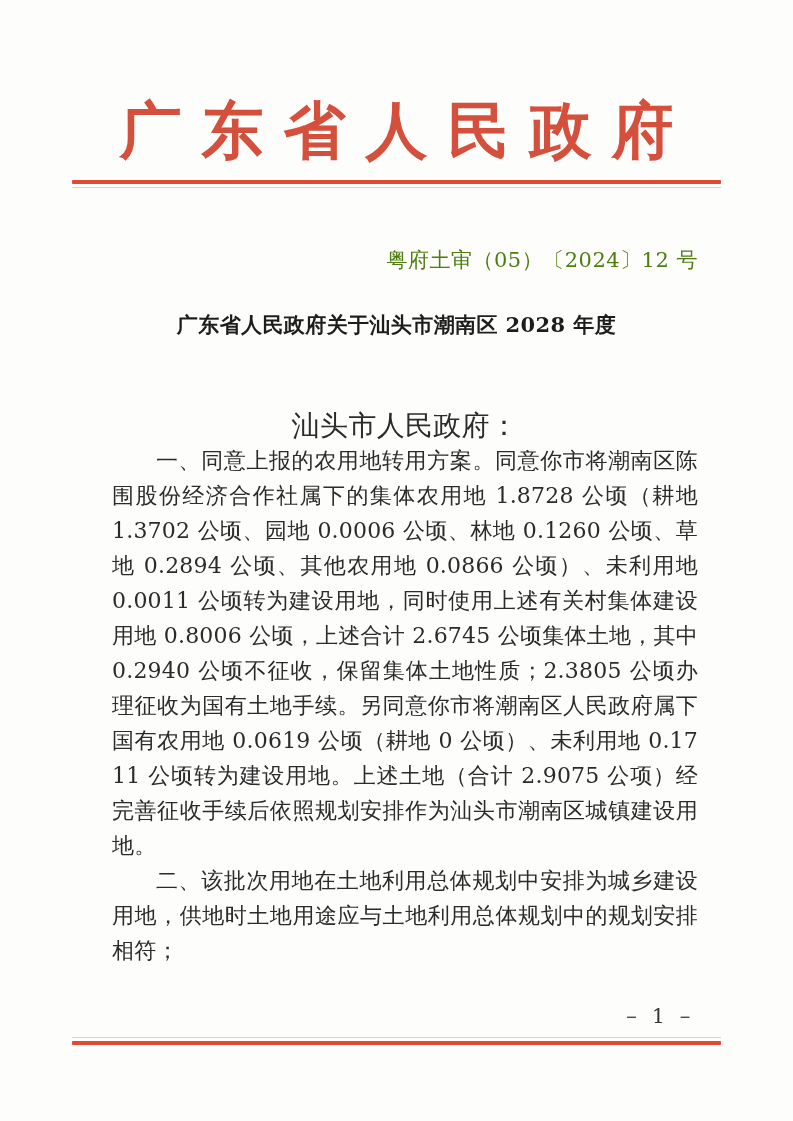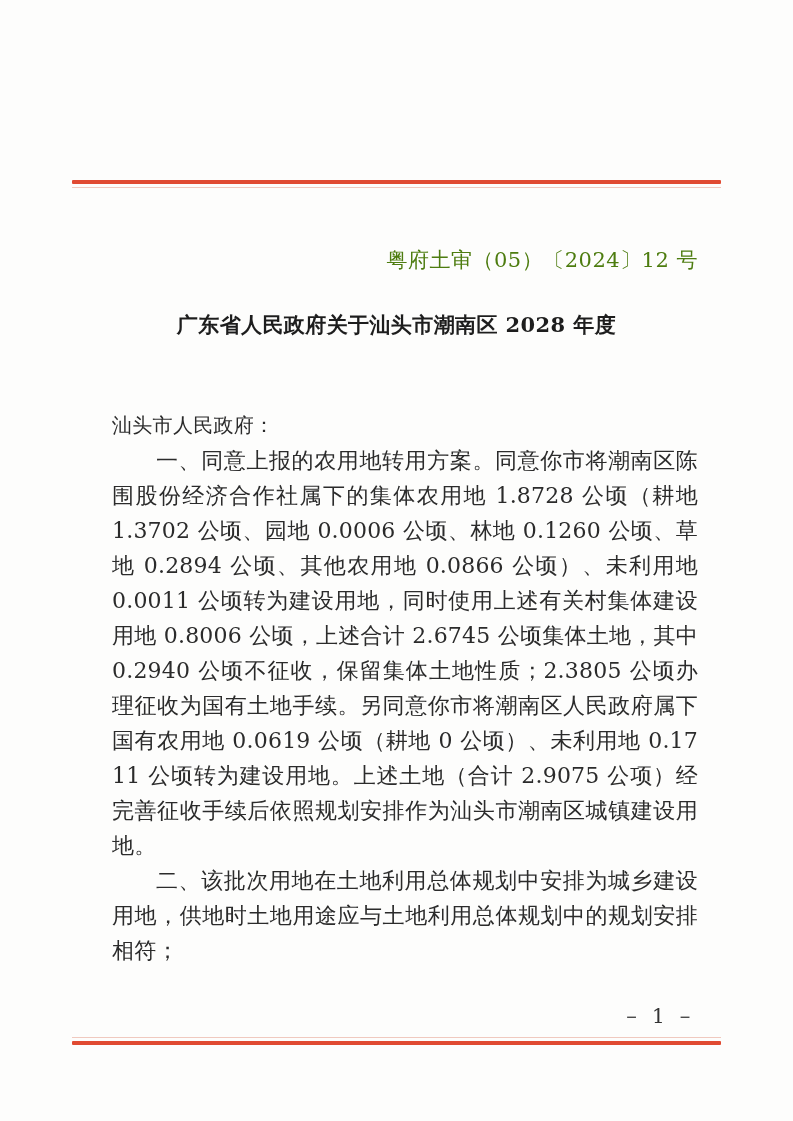--- a/index.html
+++ b/index.html
@@ -86,24 +86,25 @@
   .doc-title .tline { display: block; white-space: nowrap; }
 
   
   .body-wrap {
     position: absolute;
     left: 112px;
     top: 408px;
     width: 586px;
   }
   .addressee {
-    font-size: 20px;
+    font-size: 28px;
     line-height: 35px;
     margin-bottom: 0;
     letter-spacing: 0.3px;
+    text-align: center;
   }
   .para {
     font-size: 22px;
     line-height: 35px;
     text-align: justify;
     text-align-last: left;
     text-indent: 44px;
     letter-spacing: 0.2px;
     margin: 0;
     word-break: break-all;
@@ -125,20 +126,23 @@
     right: 72px;
     bottom: 76px;
   }
   .rule-bottom .rule-hair { margin-top: 0; margin-bottom: 3px; }
 </style>
 </head>
 <body>
 
 <div class="page">
 
+  <div class="masthead">
+    <div class="masthead-title">广东省人民政府</div>
+  </div>
 
   <div class="rule-top">
     <div class="rule-thick"></div>
     <div class="rule-hair"></div>
   </div>
 
   <div class="docnum">粤府土审（05）〔2024〕12 号</div>
 
   <div class="doc-title">
     <span class="tline">广东省人民政府关于汕头市潮南区 2028 年度</span>

